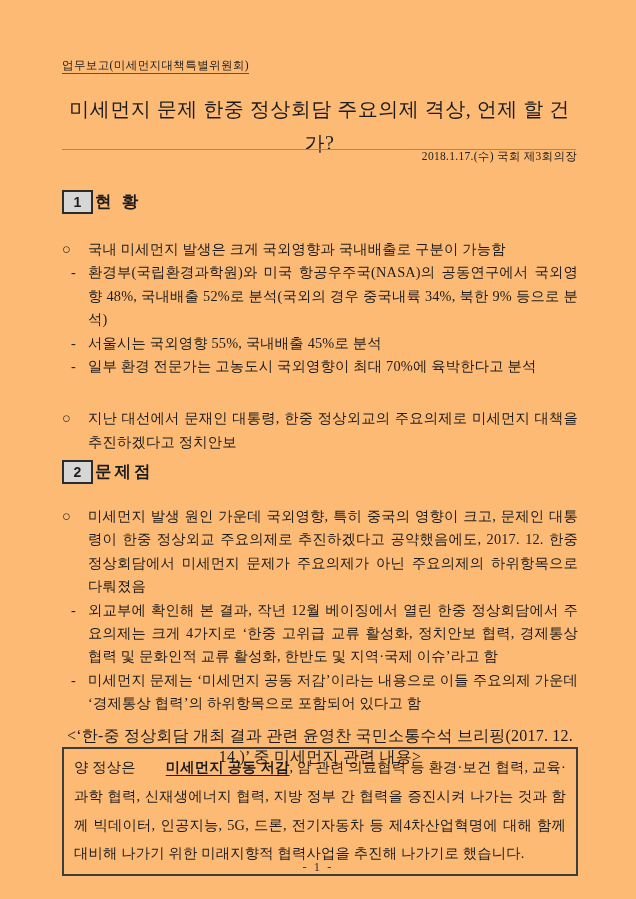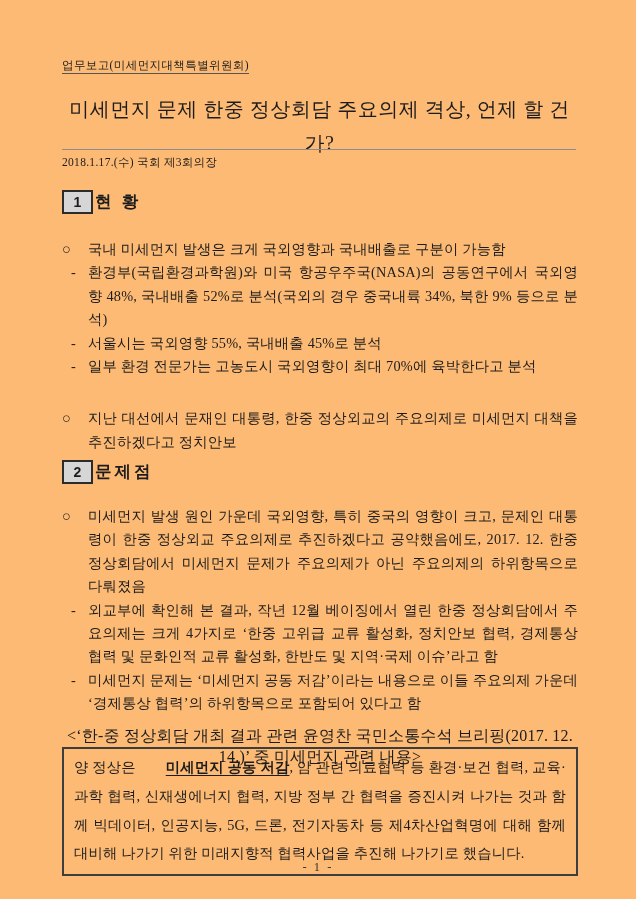--- a/index.html
+++ b/index.html
@@ -43,24 +43,24 @@
     position: absolute;
     top: 149px;
     left: 62px;
     width: 514px;
     height: 0;
     border-top: 1px solid #8d8d8d;
   }
 
   .doc-date {
     position: absolute;
-    top: 155px;
+    top: 149px;
     left: 62px;
     width: 515px;
-    text-align: left;
+    text-align: right;
     font-size: 11.5px;
     letter-spacing: 0.3px;
   }
 
   .section-header {
     position: absolute;
     left: 62px;
     display: flex;
     align-items: center;
   }

